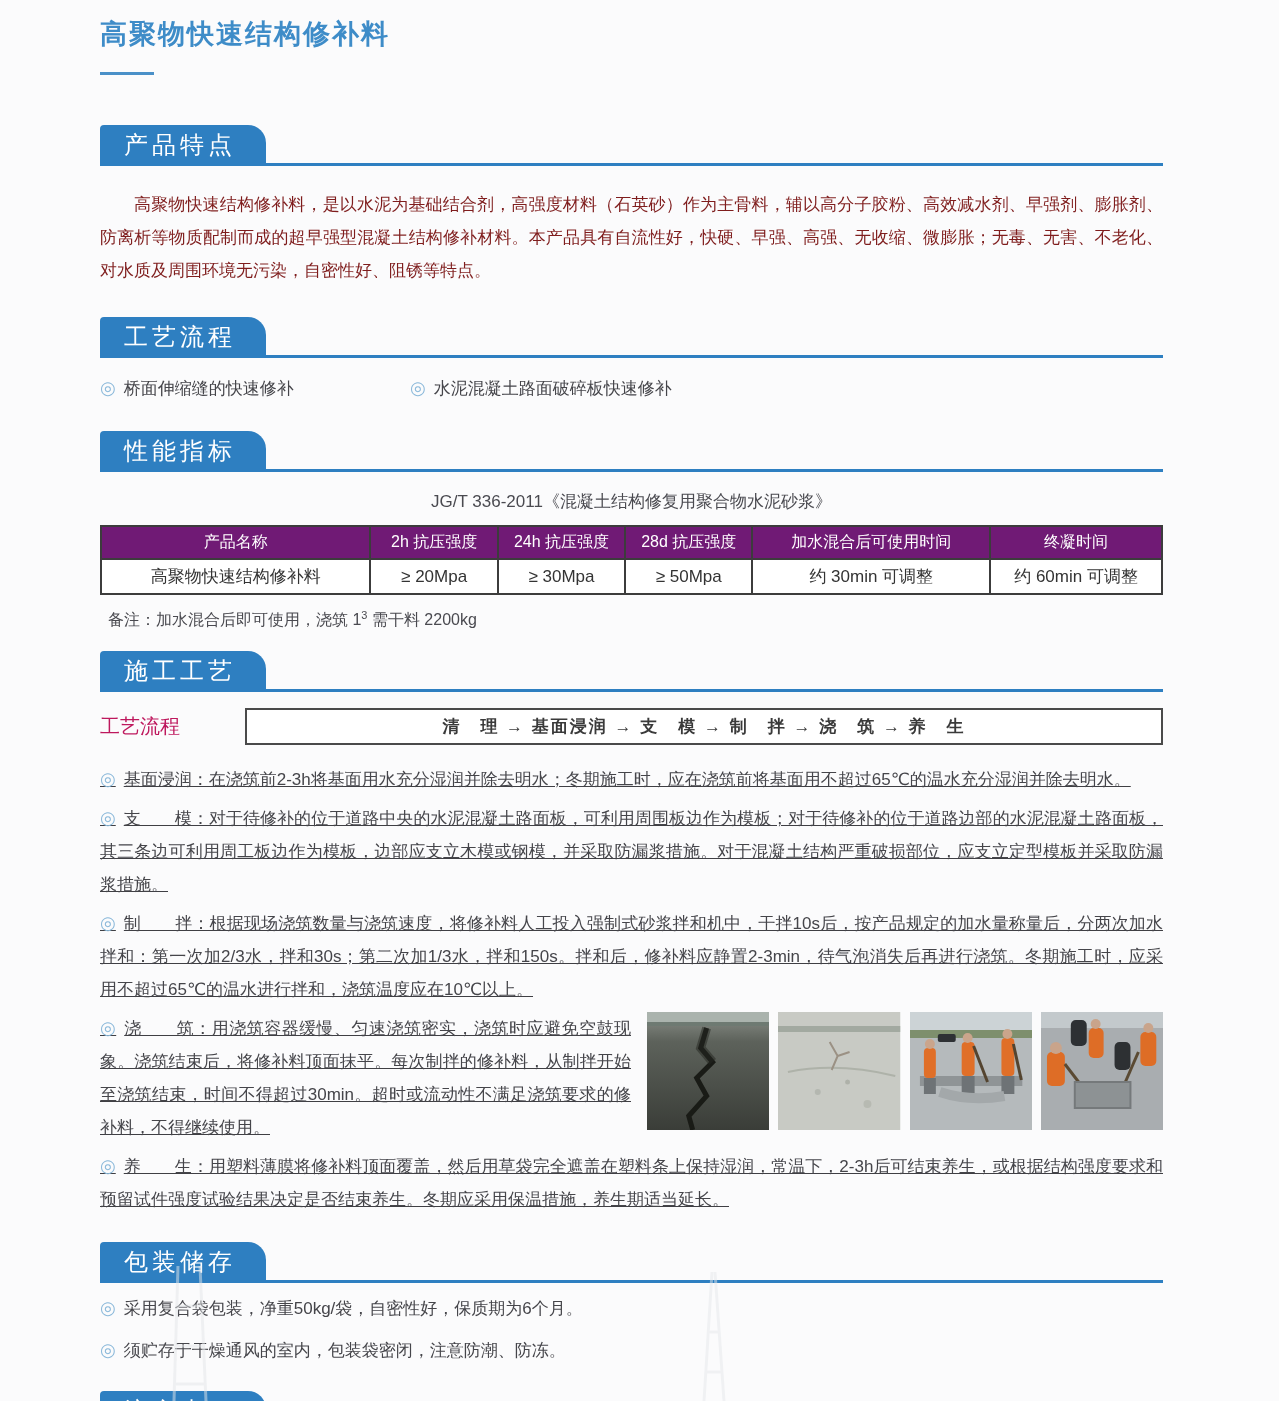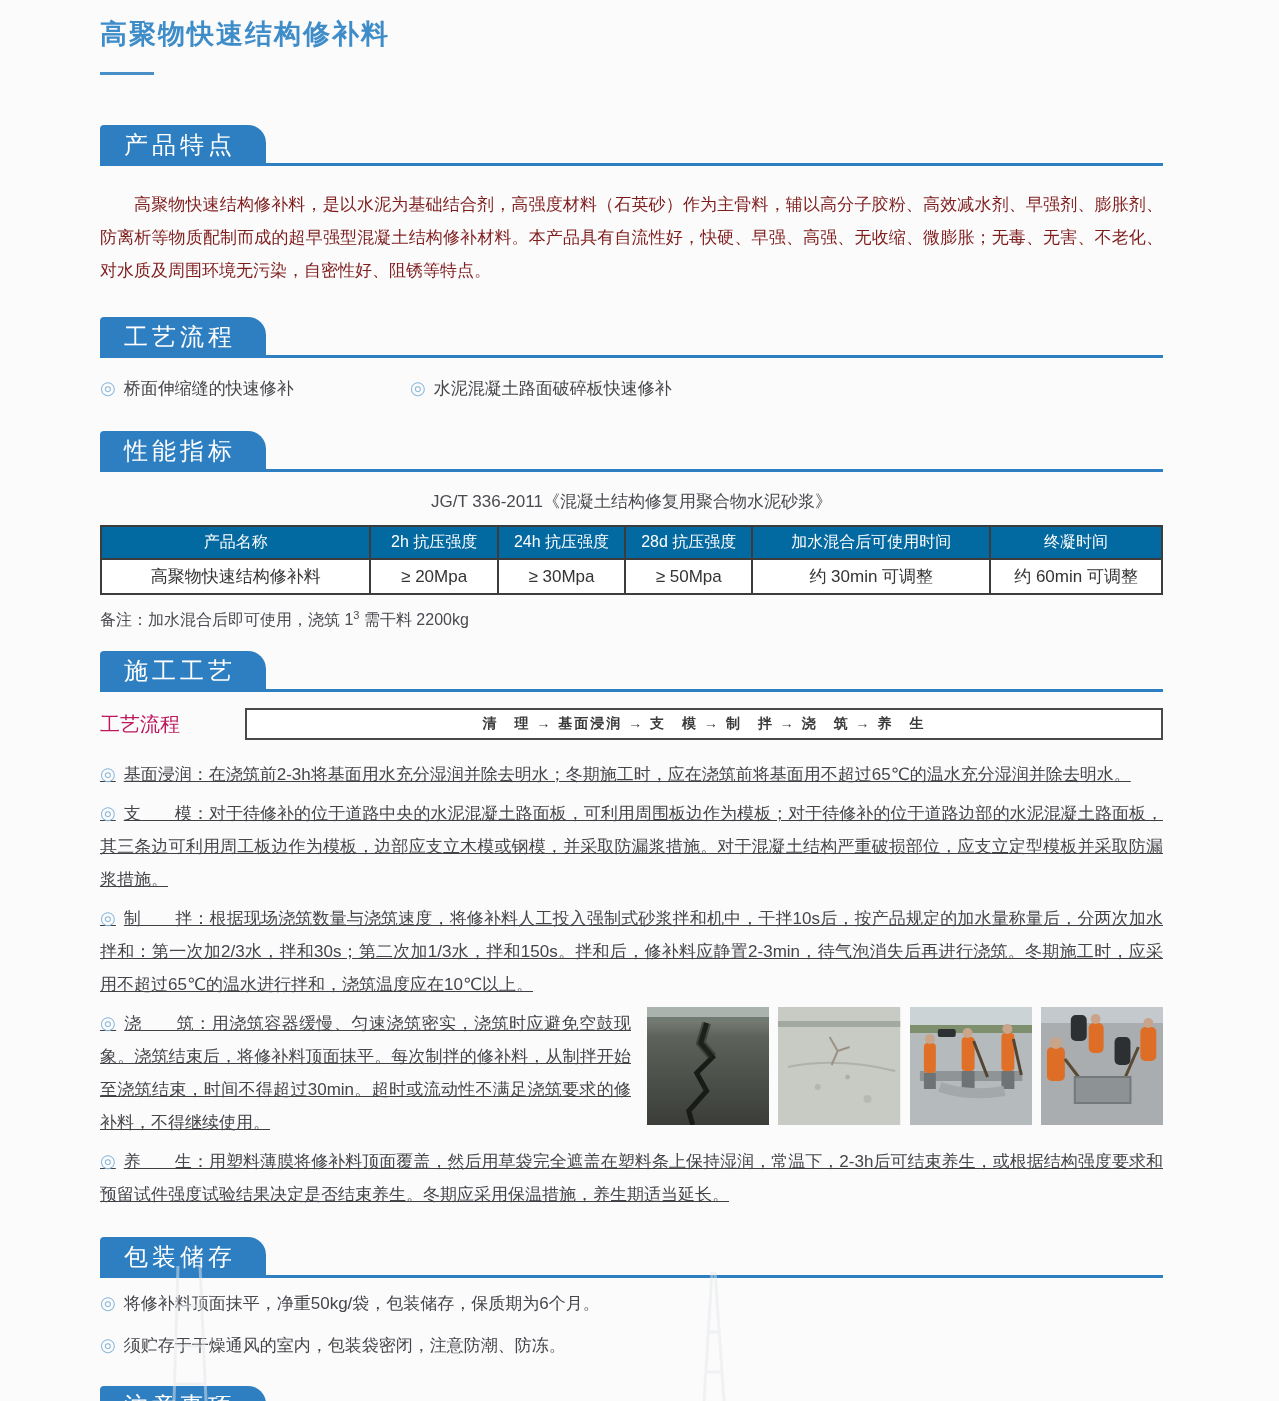--- a/index.html
+++ b/index.html
@@ -50,33 +50,33 @@
   .app-items{display:flex;margin-top:14px;}
   .app-items .bullet:first-child{width:310px;}
 
   
   .standard{margin-top:18px;text-align:center;font-size:17px;color:#4a4a50;}
   table.perf{
     width:100%;border-collapse:collapse;margin-top:12px;
     font-size:17px;
   }
   table.perf th,table.perf td{border:2px solid #3c3c3c;text-align:center;padding:5px 4px;}
-  table.perf th{background:#0369a1;color:#ffffff;font-weight:normal;font-size:16px;}
+  table.perf th{background:#701a75;color:#ffffff;font-weight:normal;font-size:16px;}
   table.perf td{background:#ffffff;color:#333;}
   .col-name{width:25.4%;} .col-2h{width:12%;} .col-24h{width:12%;}
   .col-28d{width:12%;} .col-mix{width:22.4%;} .col-final{width:16.2%;}
-  .perf-note{margin-top:14px;font-size:16px;color:#4a4a50;}
+  .perf-note{margin-top:14px;font-size:16px;color:#4a4a50;margin-left:8px;}
   .perf-note sup{font-size:11px;}
 
   
   .flow-row{display:flex;align-items:center;margin-top:16px;}
   .flow-label{flex:0 0 145px;font-size:20px;color:#be185d;}
   .flow-box{
     flex:1;border:2px solid #4a4a4a;text-align:center;
-    font-size:14px;font-weight:bold;color:#3a3a3a;
+    font-size:17px;font-weight:bold;color:#3a3a3a;
     padding:5px 0;letter-spacing:2px;background:#fff;
   }
   .steps{margin-top:18px;text-decoration:underline;}
   .step{margin-top:6px;font-size:17px;line-height:33px;text-align:justify;color:#45454a;}
   .step .bi{color:#8bb9da;font-size:18px;margin-right:8px;}
   .photos{
     float:right;width:516px;height:118px;
     margin:6px 0 10px 16px;display:flex;gap:9px;
   }
   .photo{flex:1;height:118px;display:block;}
@@ -258,21 +258,21 @@
     </div>
     <div class="clear"></div>
   </div>
 
   <div class="section-bar mt-pack">
     <span class="section-tab">包装储存</span>
   </div>
   <div class="pack-items">
     <div class="bullet">
       <span class="bi">◎</span>
-      <span>将修补料顶面抹平，净重50kg/袋，包装储存，保质期为6个月。</span>
+      <span>采用复合袋包装，净重50kg/袋，自密性好，保质期为6个月。</span>
     </div>
     <div class="bullet">
       <span class="bi">◎</span>
       <span>须贮存于干燥通风的室内，包装袋密闭，注意防潮、防冻。</span>
     </div>
   </div>
 
   <div class="section-bar mt-notes">
     <span class="section-tab">注意事项</span>
   </div>

